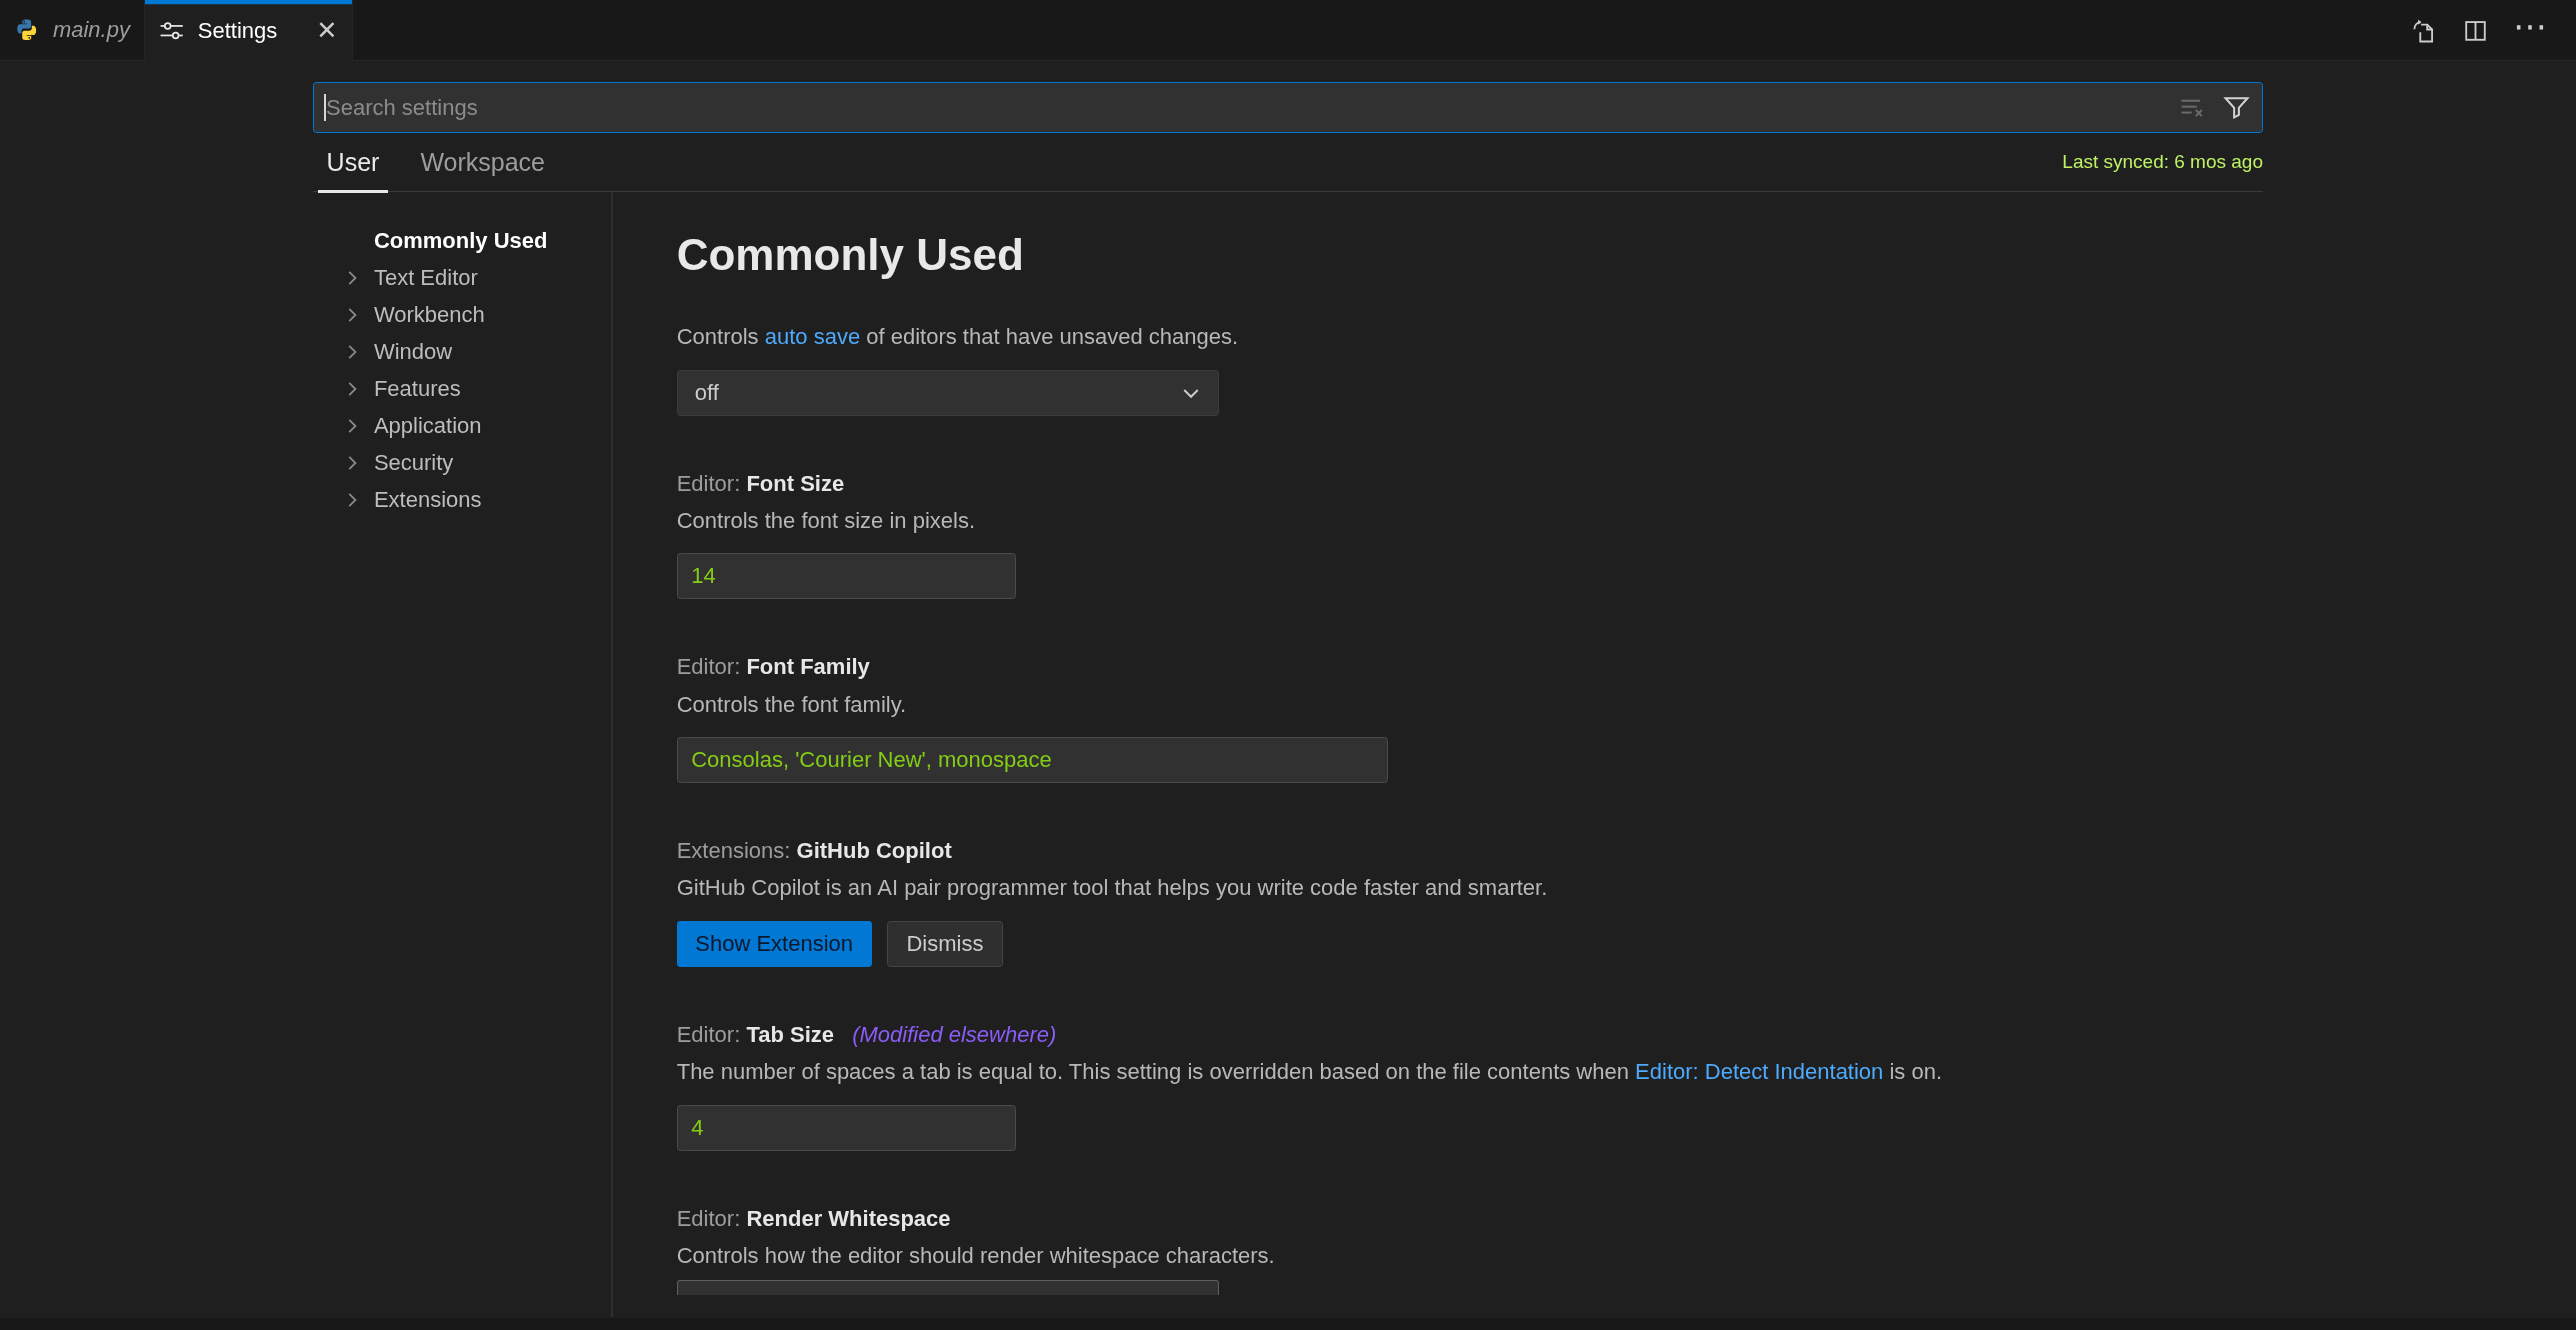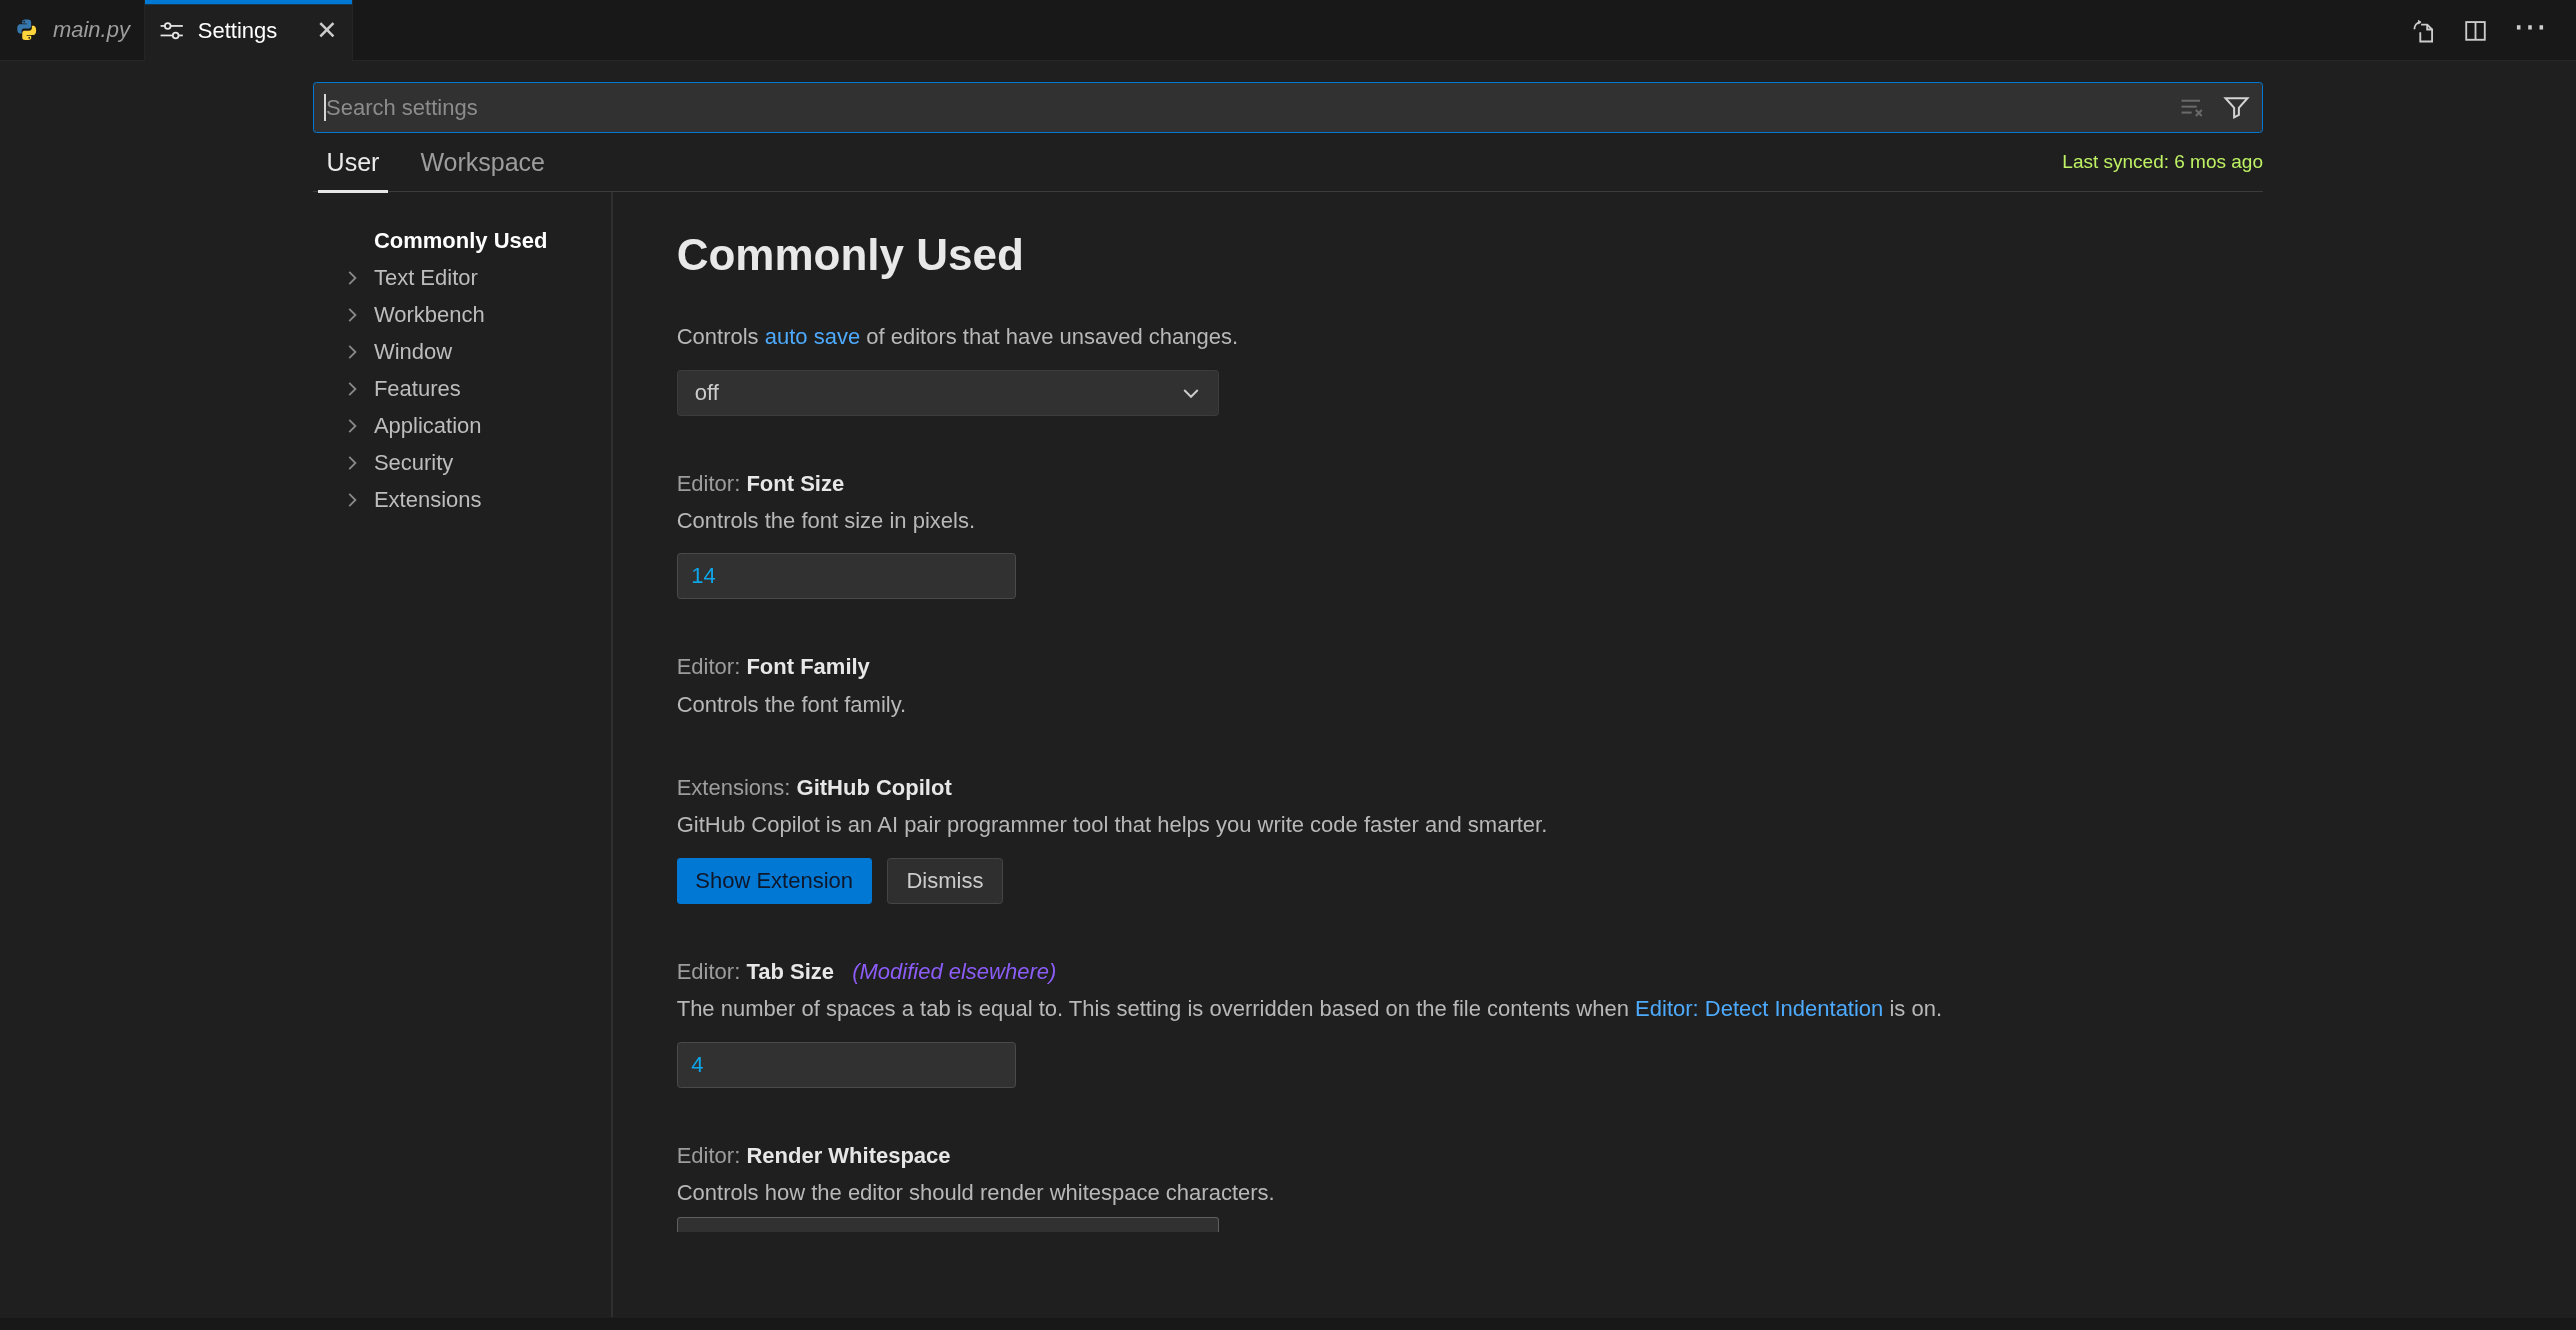--- a/index.html
+++ b/index.html
@@ -156,21 +156,21 @@
     font-size: 22px; color: #cccccc;
     cursor: pointer;
   }
   .txt-input {
     display: block;
     margin-top: 17px;
     height: 46px;
     background: #313131;
     border: 1.7px solid #4a4a4a;
     border-radius: 3.4px;
-    color: #0ea5e9;
+    color: #84cc16;
     font-family: "Liberation Sans", sans-serif;
     font-size: 22px;
     padding: 0 13.5px;
     outline: none;
   }
   .w-num { width: 339px; }
   .w-font { width: 711px; }
 
   .btn-row { margin-top: 17px; display: flex; gap: 15.2px; }
   .btn {
@@ -363,20 +363,21 @@
         <div class="setting-desc">Controls the font size in pixels.</div>
         <input class="txt-input w-num" type="text" value="14" style="">
       </div>
 
       <div class="setting">
         <div class="setting-label">
           <span class="prefix">Editor:</span>
           <span class="name">Font Family</span>
         </div>
         <div class="setting-desc">Controls the font family.</div>
+        <input class="txt-input w-font" type="text" value="Consolas, 'Courier New', monospace" style="">
       </div>
 
       <div class="setting">
         <div class="setting-label">
           <span class="prefix">Extensions:</span>
           <span class="name">GitHub Copilot</span>
         </div>
         <div class="setting-desc">GitHub Copilot is an AI pair programmer tool that helps you write code faster and smarter.</div>
         <div class="btn-row">
           <button class="btn btn-primary">Show Extension</button>

